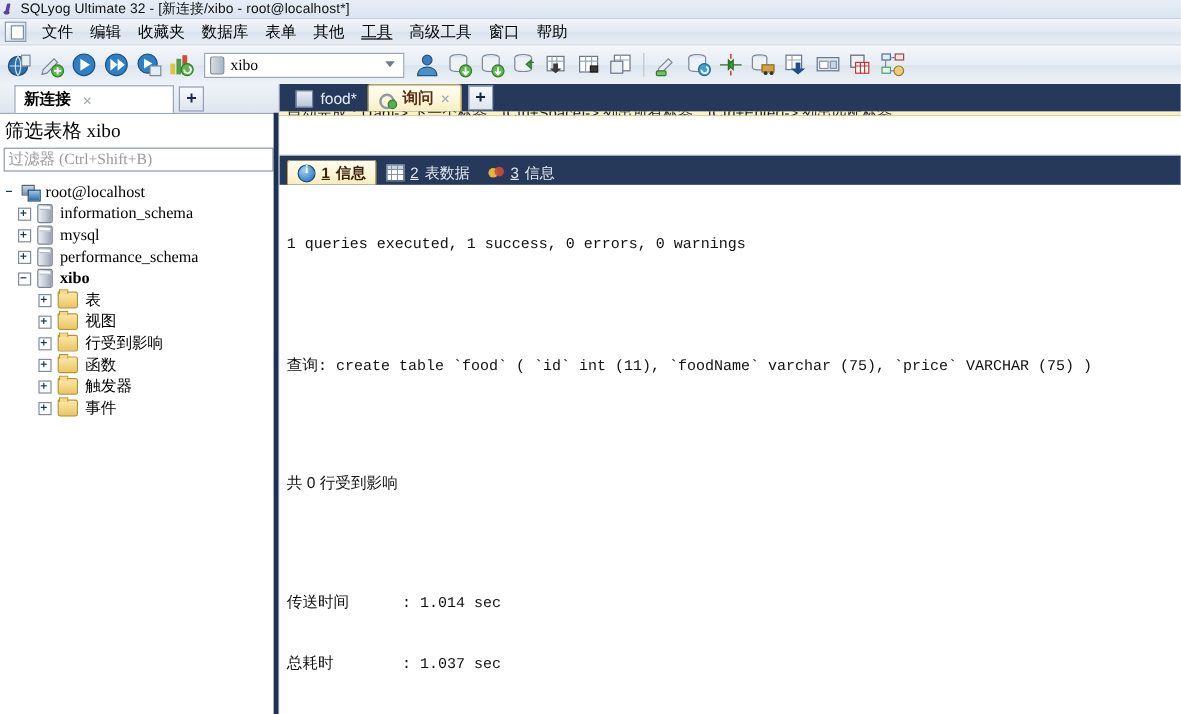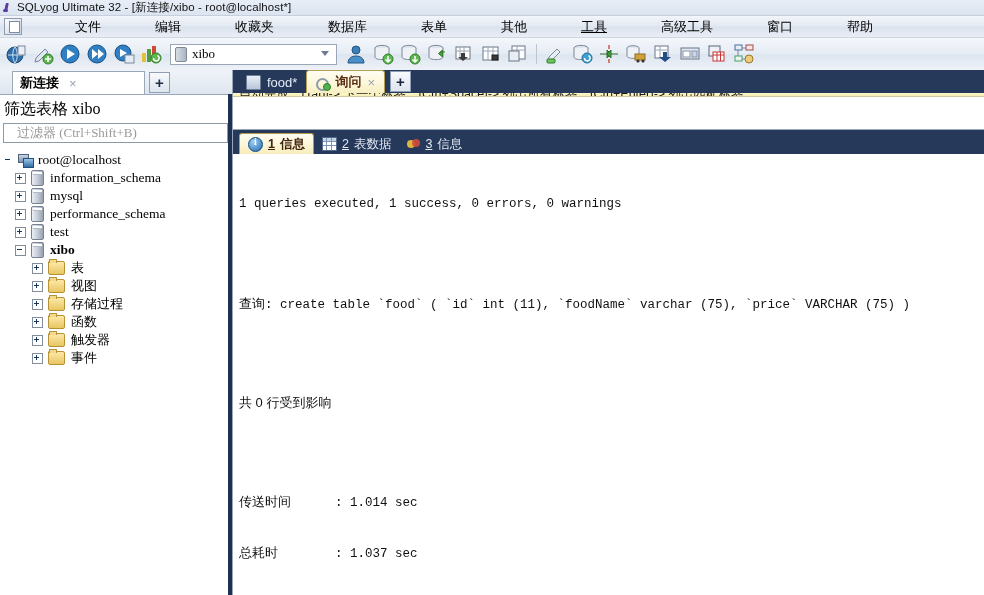--- a/index.html
+++ b/index.html
@@ -57,21 +57,21 @@
     border: 1px solid #8e9cb0;
     position: relative; flex: 0 0 auto;
   }
   .menu-logo::after {
     content: ""; position: absolute; left: 4px; top: 2px;
     width: 9px; height: 10px; background: #ffffff;
     border: 1px solid #7d8da3;
   }
   .menu-item {
     font-size: 13px; color: #000;
-    padding: 1px 7px; cursor: default; line-height: 16px; margin-left: 40px;
+    padding: 1px 7px; cursor: default; line-height: 16px;
   }
   .menu-item.underlined { text-decoration: underline; }
 
   
   .toolbar {
     height: 32px;
     background: linear-gradient(to bottom, #f4f7fb 0%, #e6ecf4 50%, #dde5ef 51%, #eef2f8 100%);
     display: flex; align-items: center;
     border-bottom: 1px solid #b9c3d0;
     padding: 0 3px;
@@ -142,21 +142,21 @@
   }
   .filter-label {
     font-family: "Liberation Serif", serif;
     font-size: 16px; color: #000;
     padding: 4px 0 3px 4px;
   }
   .filter-input {
     margin: 0 4px 0 3px; height: 18px;
     border: 1px solid #8d98a8; background: #fff;
     display: flex; align-items: center;
-    padding-left: 13px;
+    padding-left: 3px;
     font-family: "Liberation Serif", serif;
     font-size: 13px; color: #9a9a9a;
   }
   .tree {
     flex: 1 1 auto; padding: 8px 0 0 4px;
     font-family: "Liberation Serif", serif;
     font-size: 13.5px; color: #000;
     overflow: hidden;
   }
   .trow {
@@ -582,44 +582,39 @@
           <span class="expander plus"></span>
           <span class="ico-db"></span>
           <span class="tlabel">mysql</span>
         </div>
         <div class="trow indent1">
           <span class="expander plus"></span>
           <span class="ico-db"></span>
           <span class="tlabel">performance_schema</span>
         </div>
         <div class="trow indent1">
-          <span class="expander plus"></span>
-          <span class="ico-db"></span>
-          <span class="tlabel">test</span>
-        </div>
-        <div class="trow indent1">
           <span class="expander"></span>
           <span class="ico-db"></span>
           <span class="tlabel bold">xibo</span>
         </div>
 
         <div class="trow indent2">
           <span class="expander plus"></span>
           <span class="ico-folder"></span>
           <span class="tlabel tlabel-cn">表</span>
         </div>
         <div class="trow indent2">
           <span class="expander plus"></span>
           <span class="ico-folder"></span>
           <span class="tlabel tlabel-cn">视图</span>
         </div>
         <div class="trow indent2">
           <span class="expander plus"></span>
           <span class="ico-folder"></span>
-          <span class="tlabel tlabel-cn">存储过程</span>
+          <span class="tlabel tlabel-cn">行受到影响</span>
         </div>
         <div class="trow indent2">
           <span class="expander plus"></span>
           <span class="ico-folder"></span>
           <span class="tlabel tlabel-cn">函数</span>
         </div>
         <div class="trow indent2">
           <span class="expander plus"></span>
           <span class="ico-folder"></span>
           <span class="tlabel tlabel-cn">触发器</span>

